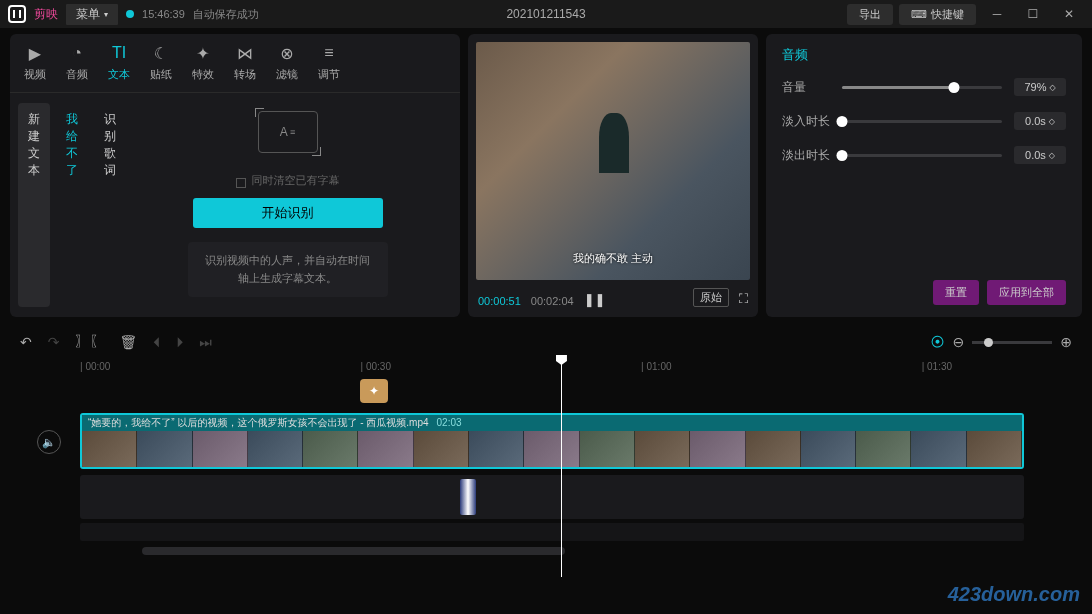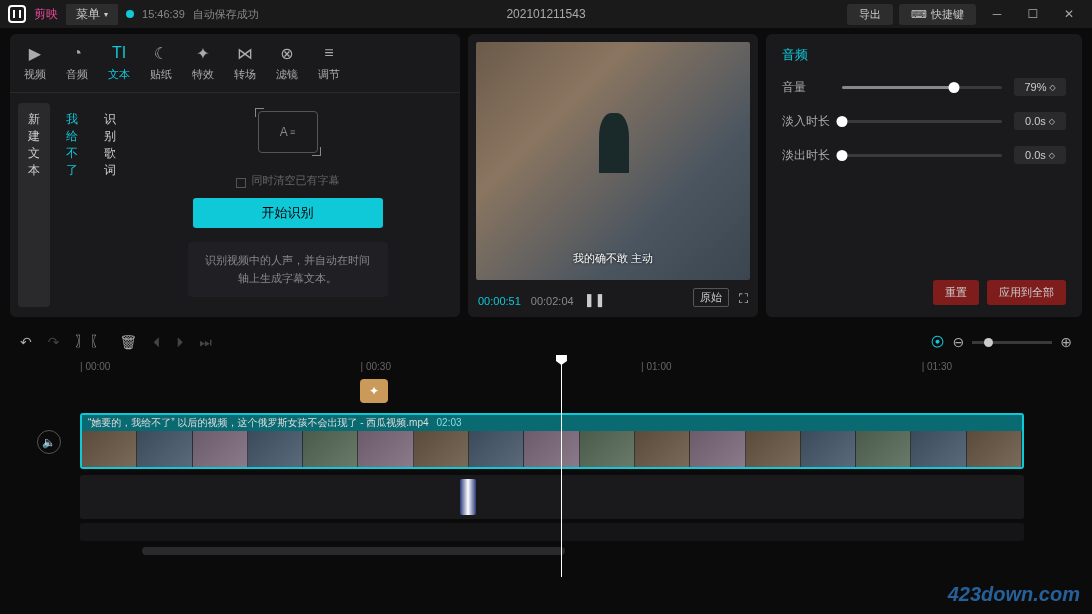--- a/index.html
+++ b/index.html
@@ -56,21 +56,21 @@
 .rp-tabs { display: flex; background: #2a2a2d; border-radius: 4px; overflow: hidden; margin-bottom: 18px; }
 .rp-tab { flex: 1; text-align: center; padding: 6px 0; color: #888; font-size: 12px; }
 .rp-tab.active { background: #3a3a3d; color: #fff; }
 .slider-row { display: flex; align-items: center; gap: 12px; margin-bottom: 16px; }
 .slider-lbl { width: 48px; color: #aaa; font-size: 12px; }
 .slider-track { flex: 1; height: 3px; background: #3a3a3d; position: relative; border-radius: 2px; }
 .slider-fill { position: absolute; left: 0; top: 0; bottom: 0; background: #888; border-radius: 2px; }
 .slider-thumb { position: absolute; top: -4px; width: 11px; height: 11px; background: #fff; border-radius: 50%; transform: translateX(-50%); }
 .slider-val { width: 52px; background: #2a2a2d; text-align: center; padding: 3px 0; border-radius: 3px; font-size: 11px; display:flex; align-items:center; justify-content:center; gap:3px;}
 .rp-footer { margin-top: auto; display: flex; justify-content: flex-end; gap: 8px; }
-.rp-btn { background: #7f1d1d; padding: 5px 12px; border-radius: 3px; font-size: 11px; }
+.rp-btn { background: #701a75; padding: 5px 12px; border-radius: 3px; font-size: 11px; }
 
 .timeline { padding: 4px 10px 0; }
 .tl-toolbar { height: 30px; display: flex; align-items: center; gap: 16px; padding: 0 10px; }
 .tl-tool { color: #aaa; font-size: 14px; }
 .tl-tool.dim { color: #444; }
 .tl-tool.active { color: #0fc8d8; }
 .tl-zoom { margin-left: auto; display: flex; align-items: center; gap: 8px; }
 .zoom-track { width: 80px; height: 3px; background: #3a3a3d; position: relative; }
 .zoom-thumb { position: absolute; top: -3px; left: 15%; width: 9px; height: 9px; background: #ccc; border-radius: 50%; }
 

